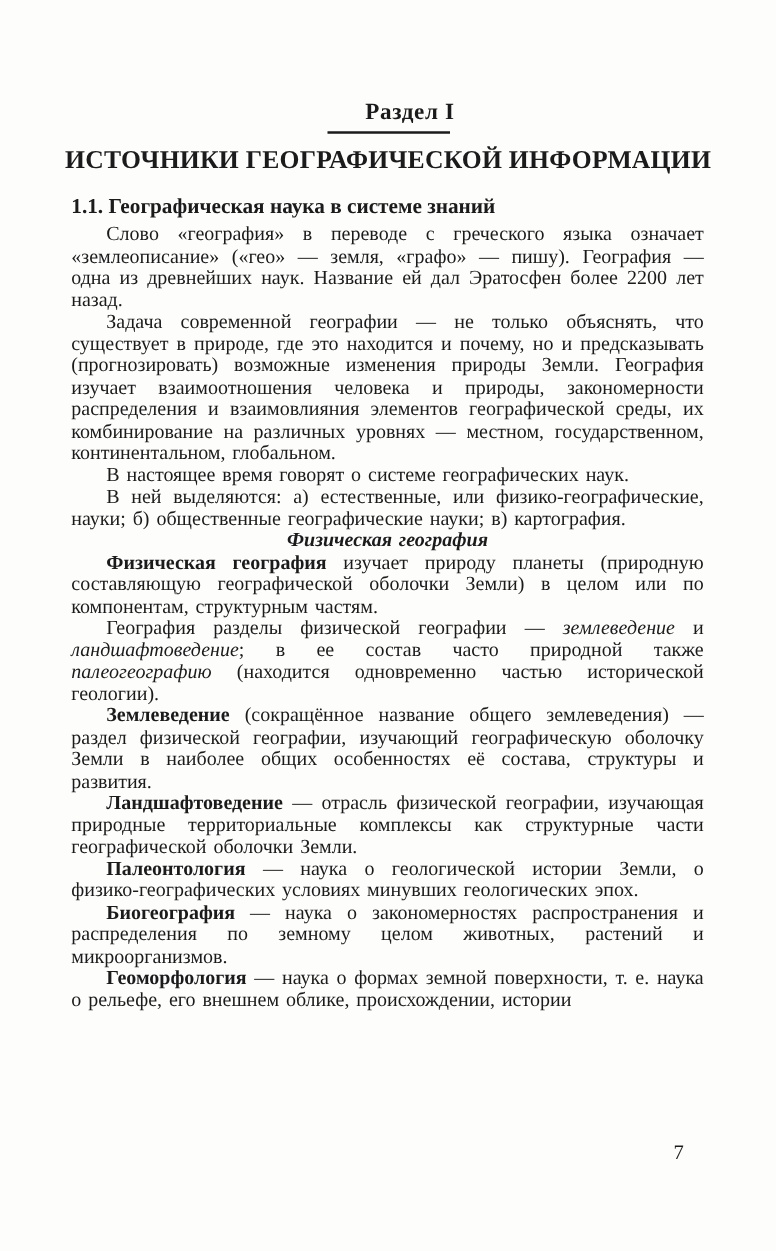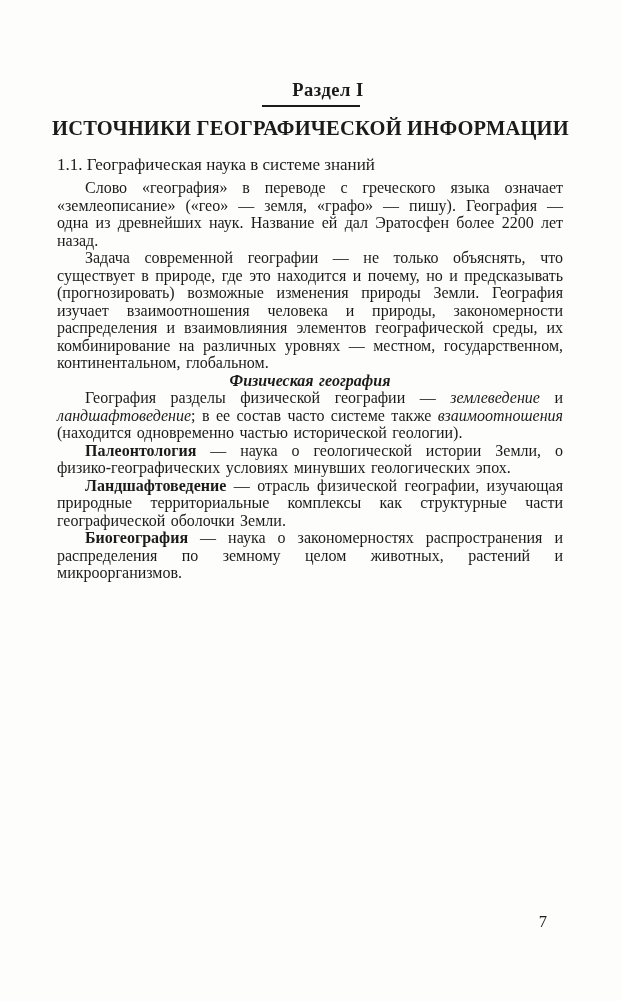--- a/index.html
+++ b/index.html
@@ -34,21 +34,21 @@
   .main-title{
     margin:9px 20px 13px 20px;
     text-align:center;
     font-weight:bold;
     font-size:20.5px;
     line-height:25px;
     letter-spacing:0.2px;
   }
   .sub-title{
     margin:10px 58px 0 57px;
-    font-weight:normal;
+    font-weight:bold;
     font-size:17px;
     line-height:21px;
   }
   .body-text{
     margin:4px 58px 17px 57px;
     font-size:16px;
     line-height:17.5px;
     text-align:justify;
     word-spacing:1.5px;
   }
@@ -79,22 +79,27 @@
 
   <div class="section-rule"></div>
 
   <h1 class="main-title">ИСТОЧНИКИ ГЕОГРАФИЧЕСКОЙ ИНФОРМАЦИИ</h1>
 
   <h2 class="sub-title">1.1. Географическая наука в системе знаний</h2>
 
   <div class="body-text" id="body-blocks">
       <p class="para"><span>Слово «география» в переводе с греческого языка означает «землеописание» («гео» — земля, «графо» — пишу). География — одна из древнейших наук. Название ей дал Эратосфен более 2200 лет назад.</span></p>
       <p class="para"><span>Задача современной географии — не только объяснять, что существует в природе, где это находится и почему, но и предсказывать (прогнозировать) возможные изменения природы Земли. География изучает взаимоотношения человека и природы, закономерности распределения и взаимовлияния элементов географической среды, их комбинирование на различных уровнях — местном, государственном, континентальном, глобальном.</span></p>
+      <p class="para"><span>В настоящее время говорят о системе географических наук.</span></p>
+      <p class="para"><span>В ней выделяются: а) естественные, или физико-географические, науки; б) общественные географические науки; в) картография.</span></p>
       <p class="center-head"><span class="run-bi">Физическая география</span></p>
-      <p class="para"><span>География разделы физической географии — </span><span class="run-i">землеведение</span><span> и </span><span class="run-i">ландшафтоведение</span><span>; в ее состав часто системе также </span><span class="run-i">взаимоотношения</span><span> (находится одновременно частью исторической геологии).</span></p>
+      <p class="para"><span class="run-b">Физическая география</span><span> изучает природу планеты (природную составляющую географической оболочки Земли) в целом или по компонентам, структурным частям.</span></p>
+      <p class="para"><span>География разделы физической географии — </span><span class="run-i">землеведение</span><span> и </span><span class="run-i">ландшафтоведение</span><span>; в ее состав часто природной также </span><span class="run-i">палеогеографию</span><span> (находится одновременно частью исторической геологии).</span></p>
+      <p class="para"><span class="run-b">Землеведение</span><span> (сокращённое название общего землеведения) — раздел физической географии, изучающий географическую оболочку Земли в наиболее общих особенностях её состава, структуры и развития.</span></p>
+      <p class="para"><span class="run-b">Ландшафтоведение</span><span> — отрасль физической географии, изучающая природные территориальные комплексы как структурные части географической оболочки Земли.</span></p>
       <p class="para"><span class="run-b">Палеонтология</span><span> — наука о геологической истории Земли, о физико-географических условиях минувших геологических эпох.</span></p>
-      <p class="para"><span class="run-b">Ландшафтоведение</span><span> — отрасль физической географии, изучающая природные территориальные комплексы как структурные части географической оболочки Земли.</span></p>
       <p class="para"><span class="run-b">Биогеография</span><span> — наука о закономерностях распространения и распределения по земному целом животных, растений и микроорганизмов.</span></p>
+      <p class="para"><span class="run-b">Геоморфология</span><span> — наука о формах земной поверхности, т. е. наука о рельефе, его внешнем облике, происхождении, истории</span></p>
     </div>
 
   <div class="page-number">7</div>
 
 </div>
 
 </body></html>

